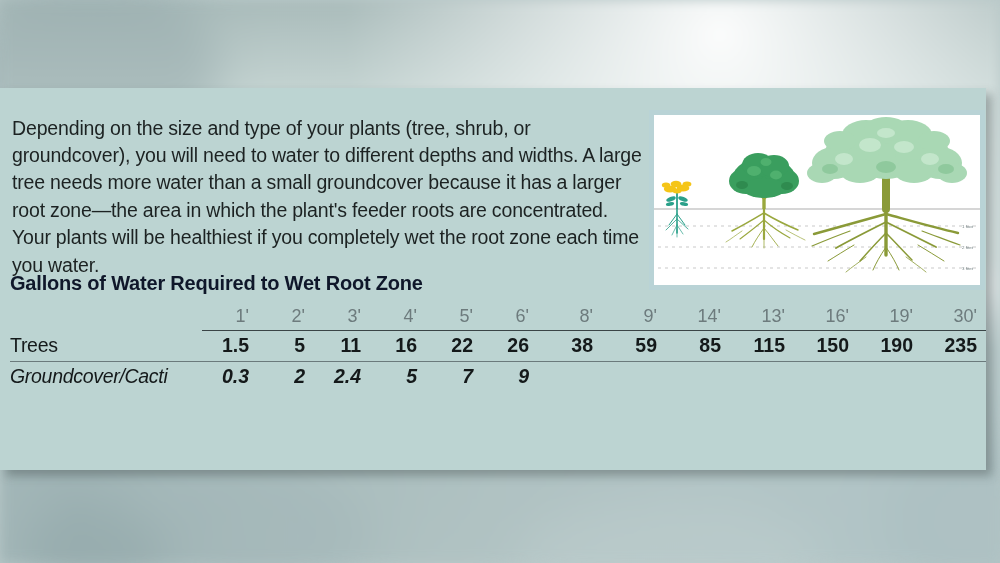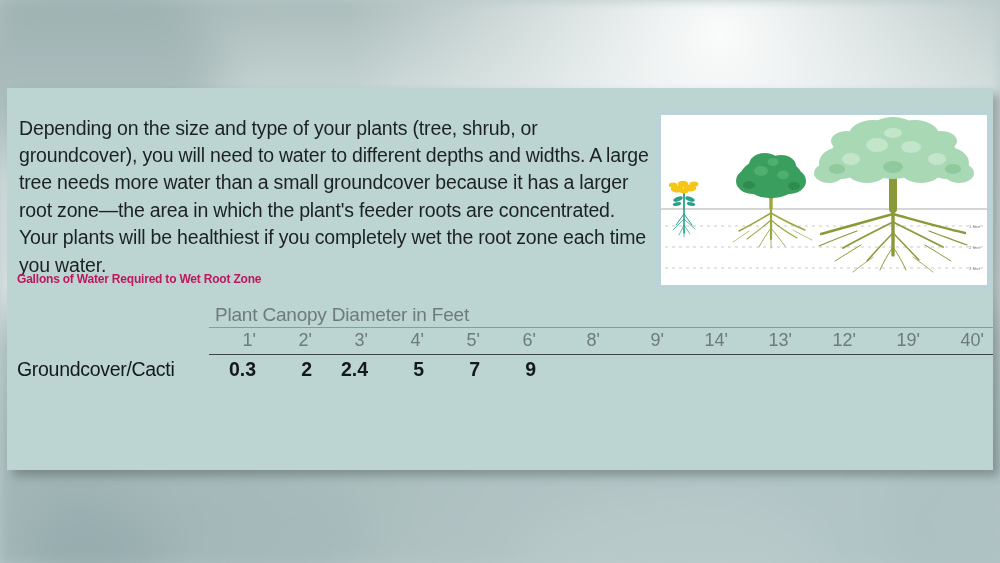--- a/index.html
+++ b/index.html
@@ -34,21 +34,21 @@
   }
   .blob.b1 { left: -40px;  top: -30px;  width: 260px; height: 200px; background: rgba(150,170,172,0.55); }
   .blob.b2 { left: 150px;  top: 470px;  width: 220px; height: 130px; background: rgba(160,180,182,0.45); }
   .blob.b3 { left: 520px;  top: 500px;  width: 300px; height: 120px; background: rgba(190,206,206,0.5); }
   .blob.b4 { left: 880px;  top: 440px;  width: 180px; height: 160px; background: rgba(168,188,190,0.45); }
   .blob.b5 { left: 20px;   top: 510px;  width: 150px; height: 90px;  background: rgba(144,166,168,0.5); }
 
   
   #card {
     position: absolute;
-    left: 7px;
+    left: 0;
     top: 88px;
     width: 986px;
     height: 382px;
     background: #bcd4d2;
     box-shadow: 6px 6px 9px rgba(60,70,72,0.38);
     box-sizing: border-box;
   }
 
   
   #intro {
@@ -81,23 +81,23 @@
     background: #ffffff;
     overflow: hidden;
   }
   #figure-canvas svg { display: block; width: 100%; height: 100%; }
 
   
   #table-title {
     position: absolute;
     left: 10px;
     top: 184px;
-    font-size: 12px;
+    font-size: 20px;
     font-weight: bold;
-    color: #be185d;
+    color: #0f172a;
     letter-spacing: -0.2px;
   }
 
   #table-wrap {
     position: absolute;
     left: 10px;
     top: 216px;
     width: 966px;
   }
   table {
@@ -142,21 +142,21 @@
     padding: 3px 9px 4px 0;
     border-bottom: 1.2px solid #6b7a7c;
   }
   tr.datarow td.rowlabel-cell {
     text-align: left;
     padding-left: 0;
     padding-right: 0;
     font-size: 19.5px;
     letter-spacing: -0.3px;
   }
-  tr.datarow.last td { border-bottom: none; }
+  tr.datarow.last td { border-bottom: none; font-style: italic; }
   tr.datarow td.num { font-weight: 600; }
   td.empty { color: transparent; }
 </style>
 </head>
 <body>
 
 <div id="backdrop">
   <div class="blob b1"></div>
   <div class="blob b2"></div>
   <div class="blob b3"></div>
@@ -334,39 +334,51 @@
           <col style="width: 56px;">
           <col style="width: 64px;">
           <col style="width: 64px;">
           <col style="width: 64px;">
           <col style="width: 64px;">
           <col style="width: 64px;">
           <col style="width: 64px;">
           <col style="width: 64px;">
         </colgroup>
       <tbody>
-        <tr class="superhead">
-          <td></td>
-          <td class="span" id="super-cell" colspan="13">Plant Canopy Diameter in Feet</td>
-        </tr>
         <tr class="colhead" id="colhead-row">
           <td class="rowlabel-cell"></td>
         <td class="num">1'</td>
             <td class="num">2'</td>
             <td class="num">3'</td>
             <td class="num">4'</td>
             <td class="num">5'</td>
             <td class="num">6'</td>
             <td class="num">8'</td>
             <td class="num">9'</td>
             <td class="num">14'</td>
             <td class="num">13'</td>
-            <td class="num">12'</td>
+            <td class="num">16'</td>
             <td class="num">19'</td>
-            <td class="num">40'</td>
+            <td class="num">30'</td>
+          </tr>
+      <tr class="datarow">
+            <td class="rowlabel-cell">Trees</td>
+            <td class="num">1.5</td>
+            <td class="num">5</td>
+            <td class="num">11</td>
+            <td class="num">16</td>
+            <td class="num">22</td>
+            <td class="num">26</td>
+            <td class="num">38</td>
+            <td class="num">59</td>
+            <td class="num">85</td>
+            <td class="num">115</td>
+            <td class="num">150</td>
+            <td class="num">190</td>
+            <td class="num">235</td>
           </tr>
           <tr class="datarow last">
             <td class="rowlabel-cell">Groundcover/Cacti</td>
             <td class="num">0.3</td>
             <td class="num">2</td>
             <td class="num">2.4</td>
             <td class="num">5</td>
             <td class="num">7</td>
             <td class="num">9</td>
             <td class="num empty"></td>

